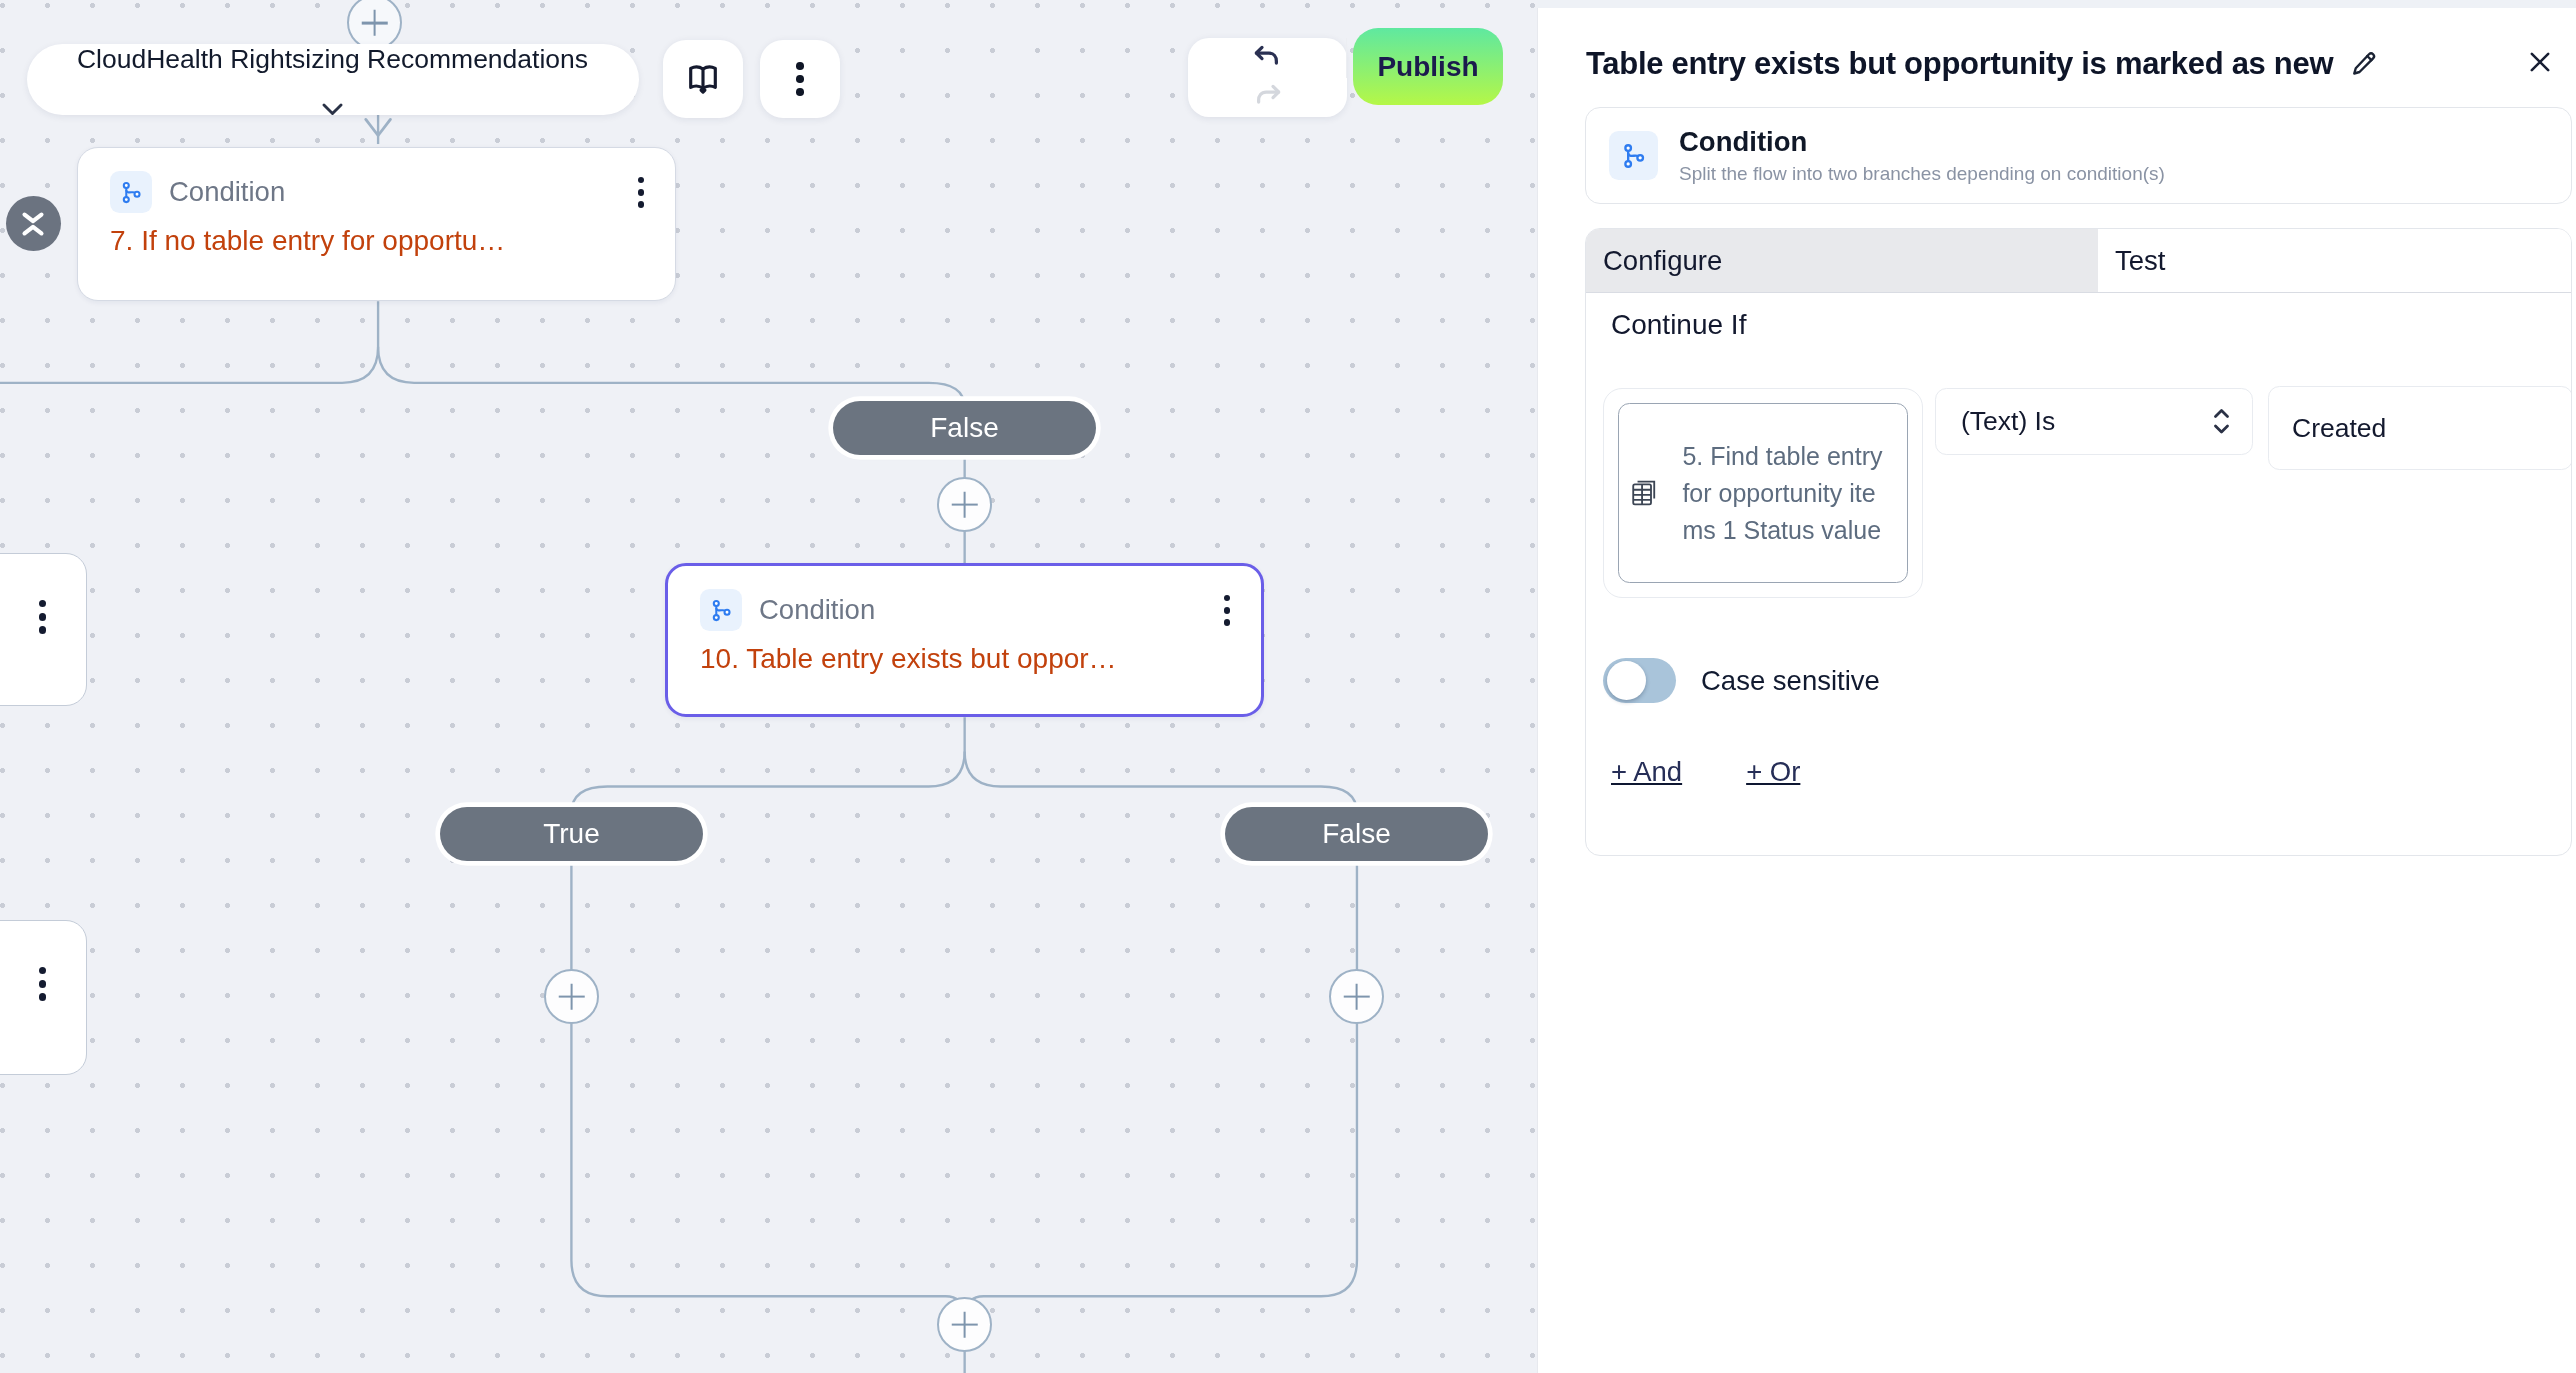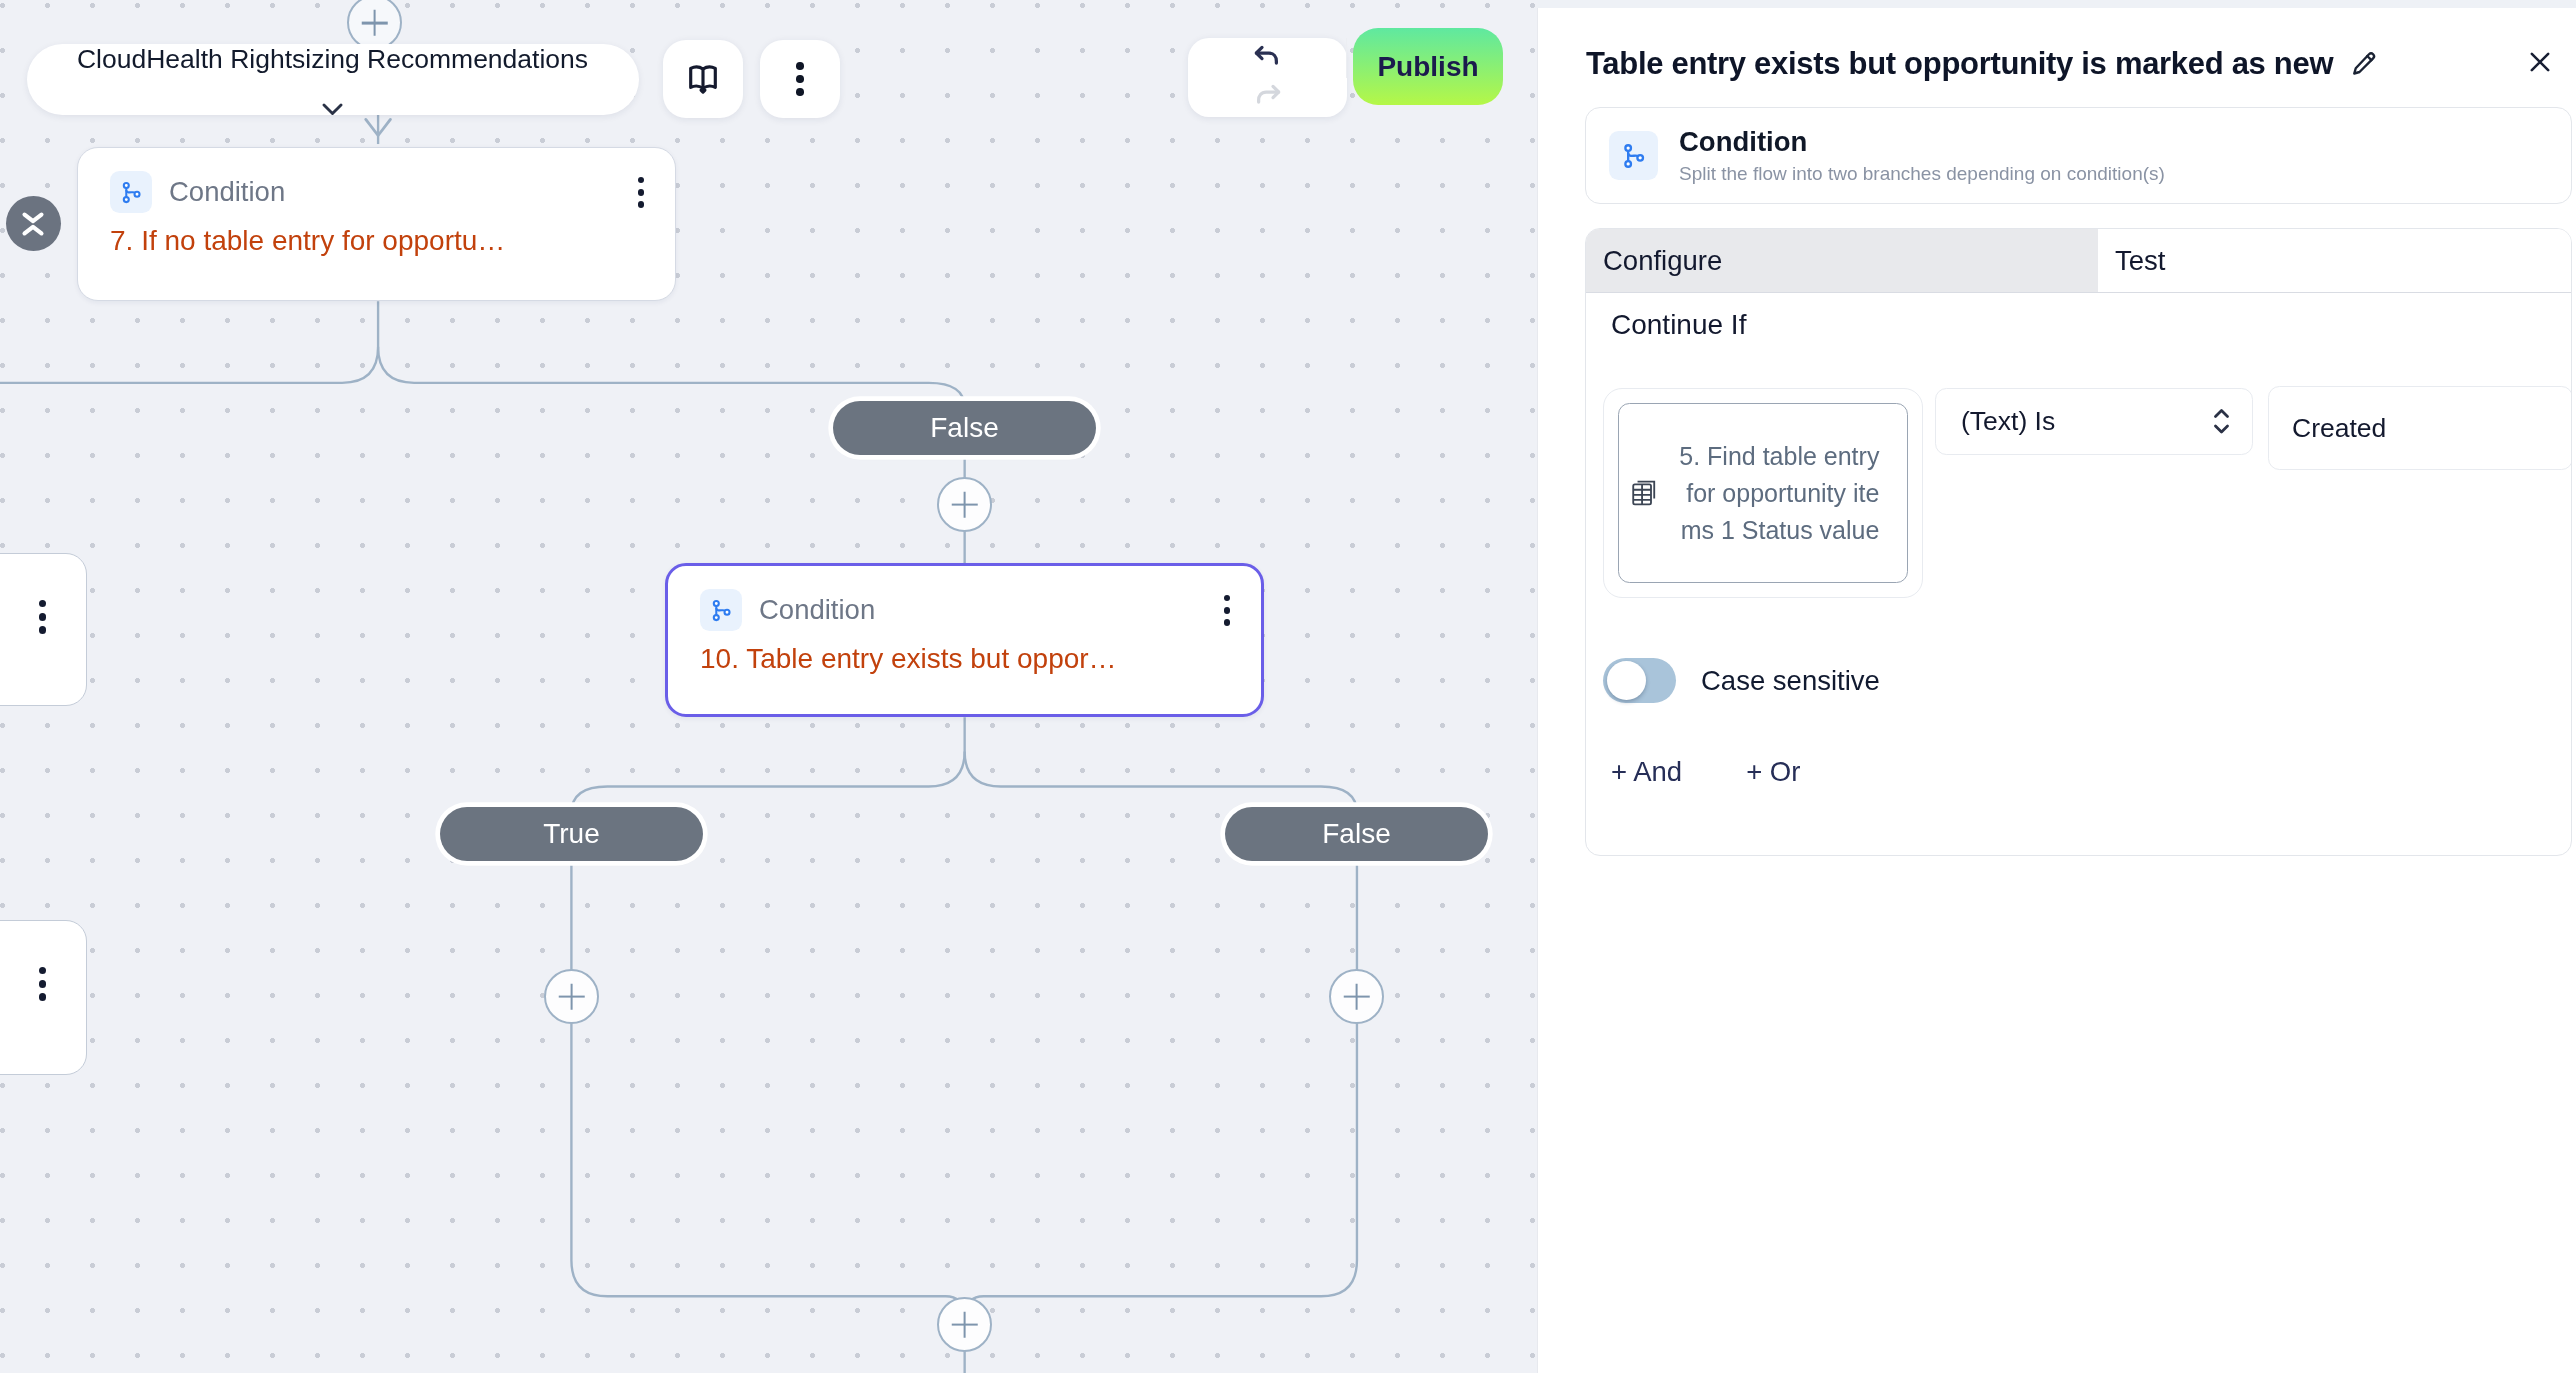--- a/index.html
+++ b/index.html
@@ -80,37 +80,37 @@
     border-radius:15px;box-sizing:border-box;overflow:hidden;background:#fff;}
   .tab-row{display:flex;height:63px;border-bottom:1.9px solid #d9dce3;}
   .tab{display:flex;align-items:center;padding-left:17px;font-size:27.5px;font-weight:500;color:#12182e;cursor:pointer;}
   .tab-configure{width:512px;background:#e8e9ec;box-sizing:border-box;}
   .tab-test{flex:1;background:#fff;}
   .section-title{position:absolute;left:25px;top:80px;font-size:28px;color:#12182e;}
 
   .operand-box{position:absolute;left:17px;top:159px;width:320px;height:210px;border:1.9px solid #e8ebf0;
     border-radius:19px;box-sizing:border-box;padding:14px;cursor:pointer;}
   .token-chip{width:100%;height:100%;border:1.9px solid #9aa5b3;border-radius:11.4px;box-sizing:border-box;
-    display:flex;align-items:center;gap:14px;padding:7.6px 11.4px;text-align:right;}
+    display:flex;align-items:center;gap:24px;padding:7.6px 11.4px;}
   .token-text{font-size:25px;line-height:37px;color:#5d6c7f;word-break:break-all;width:207px;}
 
   .operator-select{position:absolute;left:349px;top:159px;width:318px;height:67px;border:1.9px solid #e8ebf0;
     border-radius:11.4px;box-sizing:border-box;display:flex;align-items:center;padding:0 21px 0 25px;cursor:pointer;}
   .operator-select span{font-size:26.5px;color:#13192e;flex:1;}
   .value-input{position:absolute;left:682px;top:157px;width:305px;height:84px;border:1.9px solid #e8ebf0;
     border-radius:11.4px;box-sizing:border-box;padding:0 23px;font-family:"Liberation Sans",sans-serif;
     font-size:26.5px;color:#13192e;outline:none;background:#fff;}
 
   .toggle-row{position:absolute;left:17px;top:429px;display:flex;align-items:center;gap:25px;}
   .toggle{width:73px;height:45px;border-radius:23px;background:#a9c4da;position:relative;cursor:pointer;flex:none;}
   .toggle .knob{position:absolute;left:3.8px;top:3.3px;width:39px;height:39px;border-radius:50%;background:#fff;
     box-shadow:0 1.9px 4.7px rgba(20,40,70,.3);}
   .toggle-label{font-size:27.5px;color:#111a30;}
 
-  .andor-row{position:absolute;left:25px;top:527px;display:flex;gap:64px;}
+  .andor-row{position:absolute;left:25px;top:527px;display:flex;gap:64px;text-decoration:underline;}
   .andor{font-size:27.5px;font-weight:500;color:#262e57;cursor:pointer;}
 </style>
 </head>
 <body>
 
 <div id="app">
 
   <div class="canvas">
 
     <svg class="edges" width="1537" height="1374" viewBox="0 0 1622 1450">

